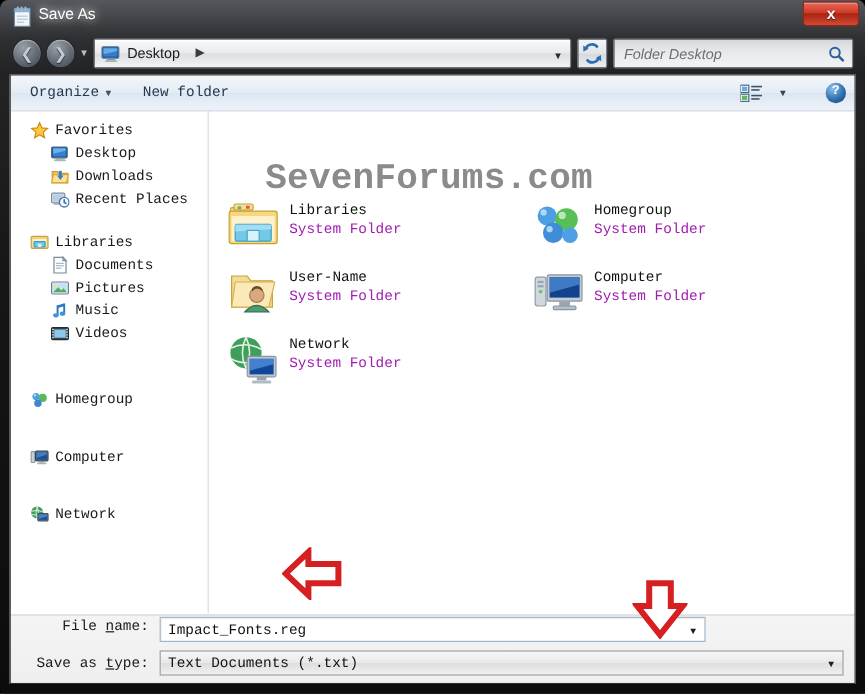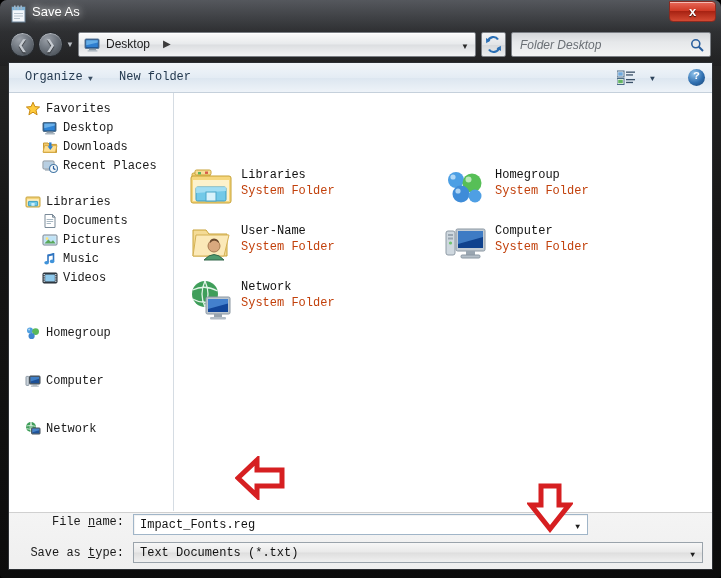--- a/index.html
+++ b/index.html
@@ -173,21 +173,21 @@
     background: #ffffff; overflow: hidden;
   }
   .file-item { position: absolute; width: 250px; height: 48px; cursor: pointer; }
   .file-item .fico { position: absolute; left: 0; top: 2px; width: 44px; height: 44px; }
   .file-item .fname {
     position: absolute; left: 52px; top: 4px;
     font-size: 12px; color: #111111; white-space: nowrap;
   }
   .file-item .fsub {
     position: absolute; left: 52px; top: 20px;
-    font-size: 12px; color: #c2410c; white-space: nowrap;
+    font-size: 12px; color: #a21caf; white-space: nowrap;
   }
 
   
   #formarea {
     position: absolute; left: 0; top: 449px; width: 703px; height: 57px;
     background: linear-gradient(180deg, #f4f4f4 0%, #efefef 100%);
     border-top: 1px solid #d0d0d0;
   }
   .form-label {
     position: absolute; font-size: 12px; color: #1a1a1a; text-align: right;
@@ -316,20 +316,21 @@
           <rect x="9" y="9" width="9" height="1.3" fill="#3b5168"></rect>
           <rect x="9" y="11.8" width="7" height="1.3" fill="#3b5168"></rect>
         </svg>
       </span>
       <span id="view-caret">▼</span>
       <div id="help-button">
         <span>?</span>
       </div>
     </div>
 
+    <div id="watermark">SevenForums.com</div>
 
     <div id="navpane">
 
       <div class="nav-group" style="top:6px">
         <div class="nav-entry nav-root">
           <span class="ico">
             <svg width="16" height="16" viewBox="0 0 16 16">
               <path d="M8 1.2 L9.9 5.6 L14.6 6 L11 9.1 L12.1 13.8 L8 11.2 L3.9 13.8 L5 9.1 L1.4 6 L6.1 5.6 Z" fill="#ffc game" stroke="#c98b12" stroke-width="1" style="fill:#ffcb3d"></path>
             </svg>
           </span>

